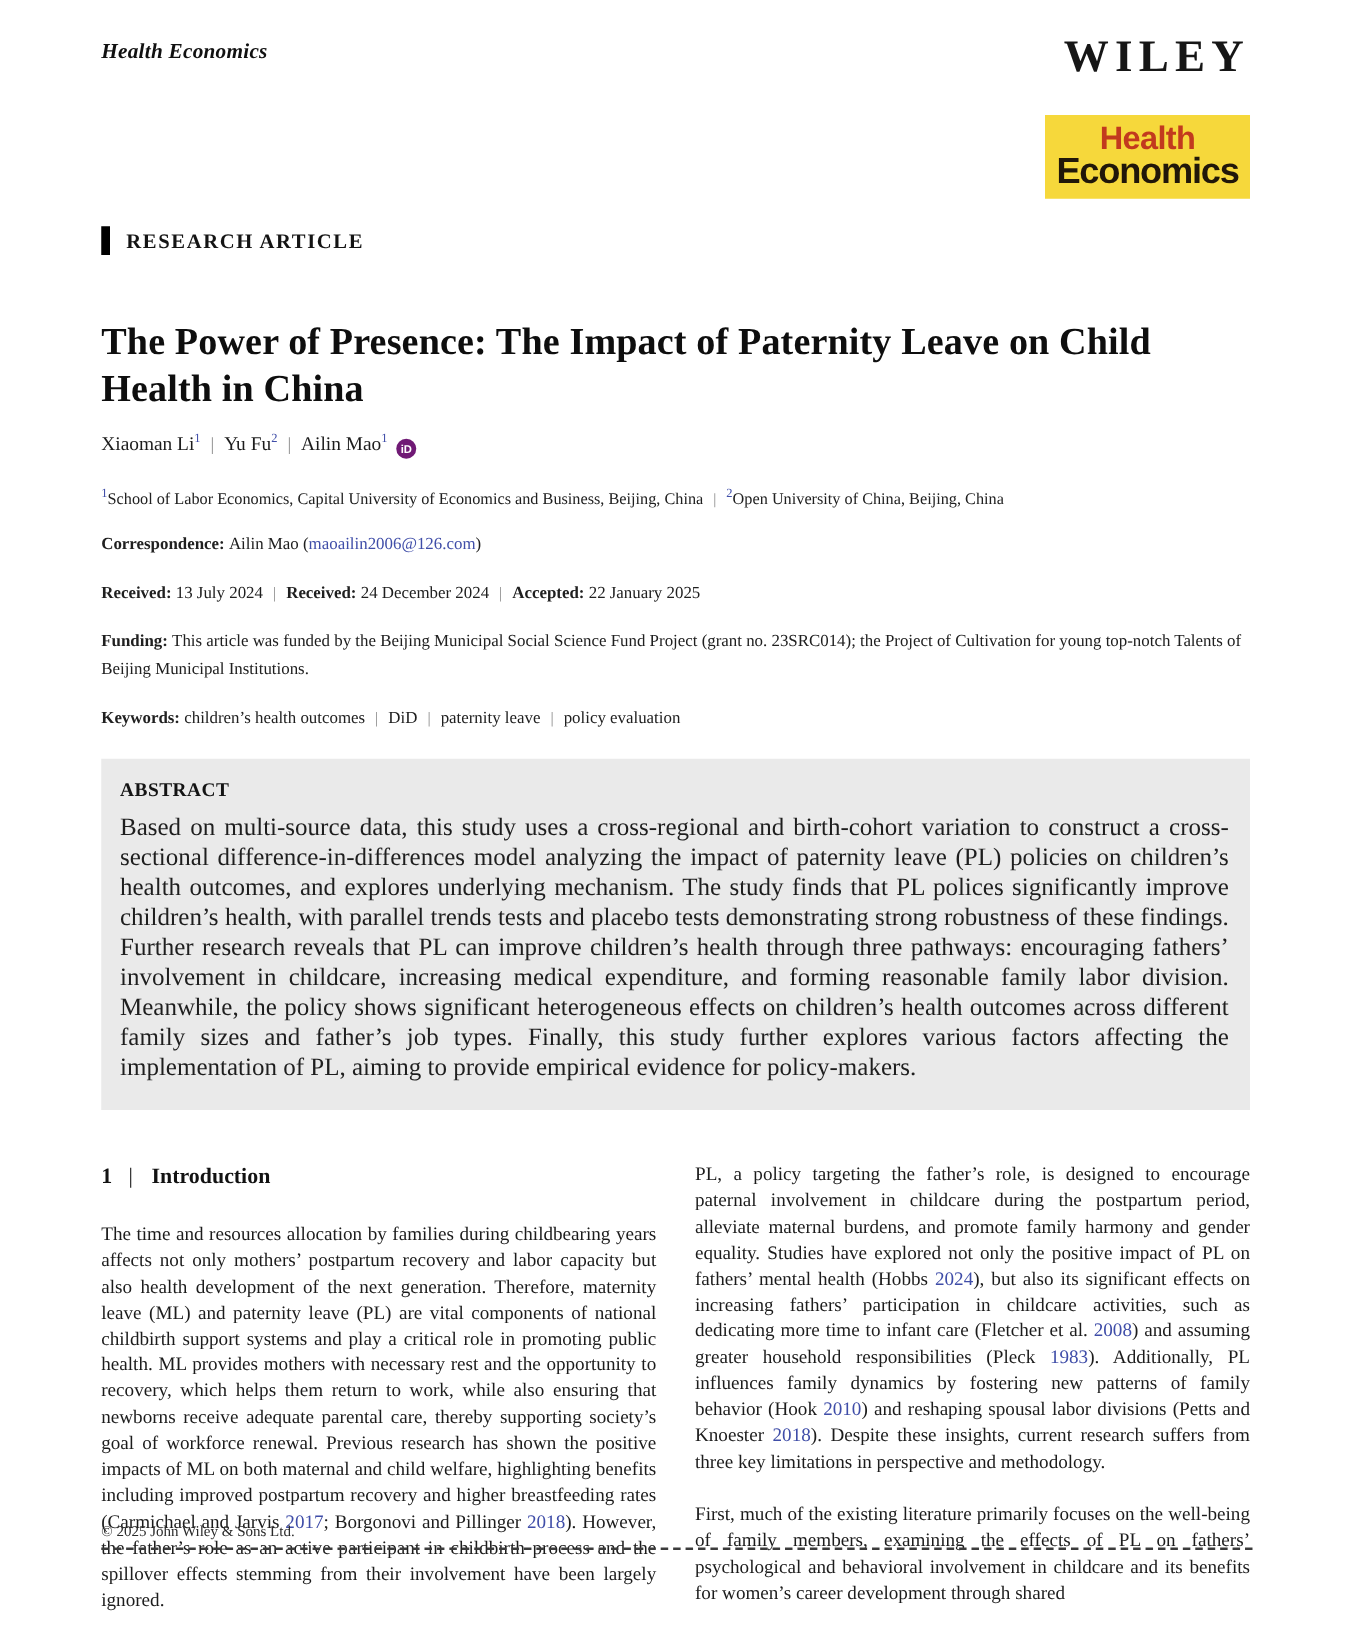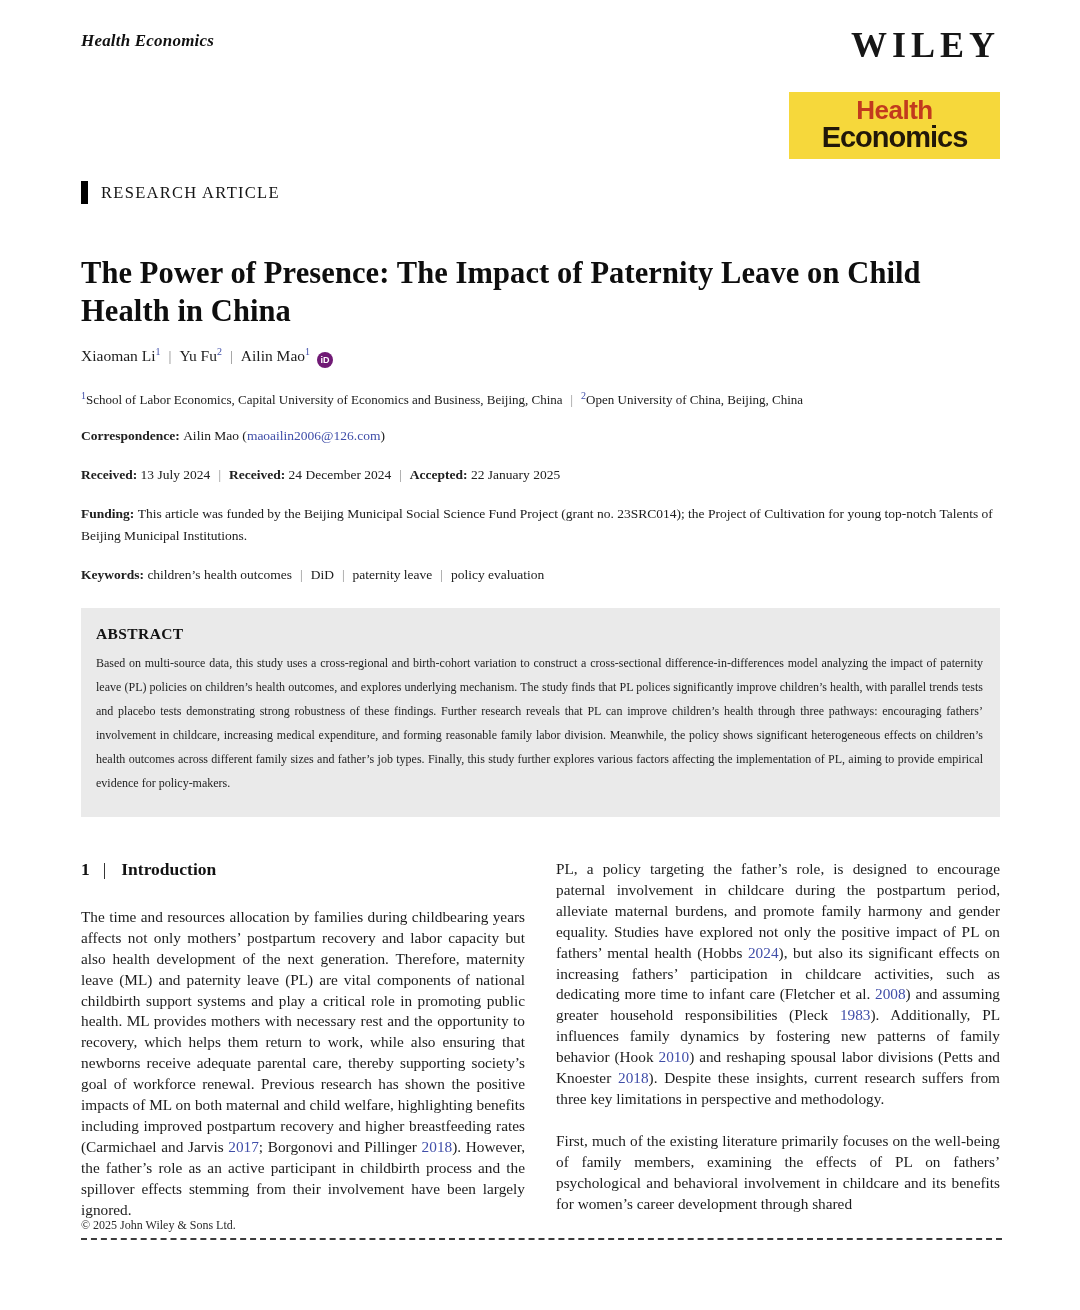--- a/index.html
+++ b/index.html
@@ -11,46 +11,46 @@
     padding:26px 80px 0 81px;
     font-family:"Liberation Serif",serif;
     color:#1b1b1b;
     overflow:hidden;
   }
   
   .hdr{display:flex;justify-content:space-between;align-items:flex-start;}
   .journal-name{font-size:17px;font-weight:bold;font-style:italic;padding-top:5px;letter-spacing:0.2px;color:#111;}
   .brand{display:flex;flex-direction:column;align-items:flex-end;}
   .wiley{font-family:"Liberation Serif",serif;font-weight:bold;font-size:36px;letter-spacing:5px;color:#161616;line-height:38px;}
-  .badge{margin-top:28px;width:211px;text-align:center;padding:5px 0 8px 0;
+  .badge{margin-top:28px;width:164px;text-align:center;padding:5px 0 8px 0;
     font-family:"Liberation Sans",sans-serif;font-weight:bold;}
   .badge-health{font-size:26px;line-height:26px;letter-spacing:-0.5px;}
   .badge-econ{font-size:29px;line-height:28px;letter-spacing:-1px;}
   
   .article-type{margin-top:22px;display:flex;align-items:center;}
   .type-bar{width:7px;height:23px;background:#000;margin-right:13px;}
-  .type-label{font-size:16.5px;font-weight:normal;letter-spacing:1.3px;color:#141414;}
+  .type-label{font-size:16.5px;font-weight:bold;letter-spacing:1.3px;color:#141414;}
   
   .title{margin-top:50px;font-size:30.5px;line-height:38px;font-weight:bold;color:#0e0e0e;letter-spacing:0.1px;max-width:920px;}
   .authors{margin-top:17px;font-size:15.5px;color:#1c1c1c;}
   .affiliations{margin-top:24px;font-size:13px;color:#202020;}
   .metaline{margin-top:17px;font-size:13.5px;color:#202020;line-height:22px;max-width:919px;}
   .blabel{font-weight:bold;}
   .sep{color:#8a8a8a;padding:0 8px;font-size:0.95em;}
   .supref{color:#3f4da8;font-size:10px;line-height:0;}
   .cite{color:#3f4da8;}
   .link{color:#3f4da8;}
   .orcid{display:inline-flex;align-items:center;justify-content:center;
     width:16px;height:16px;border-radius:50%;background:#a6ce39;color:#fff;
     font-family:"Liberation Sans",sans-serif;font-size:9px;font-weight:bold;
     margin-left:7px;vertical-align:-2px;}
   
   .abstract{margin-top:22px;background:#eaeaea;padding:17px 17px 22px 15px;}
   .abstract-heading{font-size:15.5px;font-weight:bold;letter-spacing:0.4px;color:#141414;}
-  .abstract-body{margin-top:8px;font-size:12px;line-height:24px;text-align:justify;color:#1e1e1e;}
+  .abstract-body{margin-top:8px;font-size:20px;line-height:24px;text-align:justify;color:#1e1e1e;}
   
   .cols{margin-top:42px;display:flex;gap:31px;}
   .col{width:444px;font-size:15.3px;line-height:20.9px;text-align:justify;color:#1c1c1c;}
   .sec-heading{font-size:17.5px;font-weight:bold;color:#121212;margin-bottom:27px;text-align:left;}
   .sec-num{margin-right:13px;}
   .sec-pipe{margin-right:15px;font-weight:normal;}
   .para + .para{margin-top:21px;}
   
   .footer-line{position:absolute;top:1238px;left:81px;width:921px;border-top:2px dashed #3c3c3c;}
   .copyright{position:absolute;top:1218px;left:81px;font-size:12px;color:#2a2a2a;}

